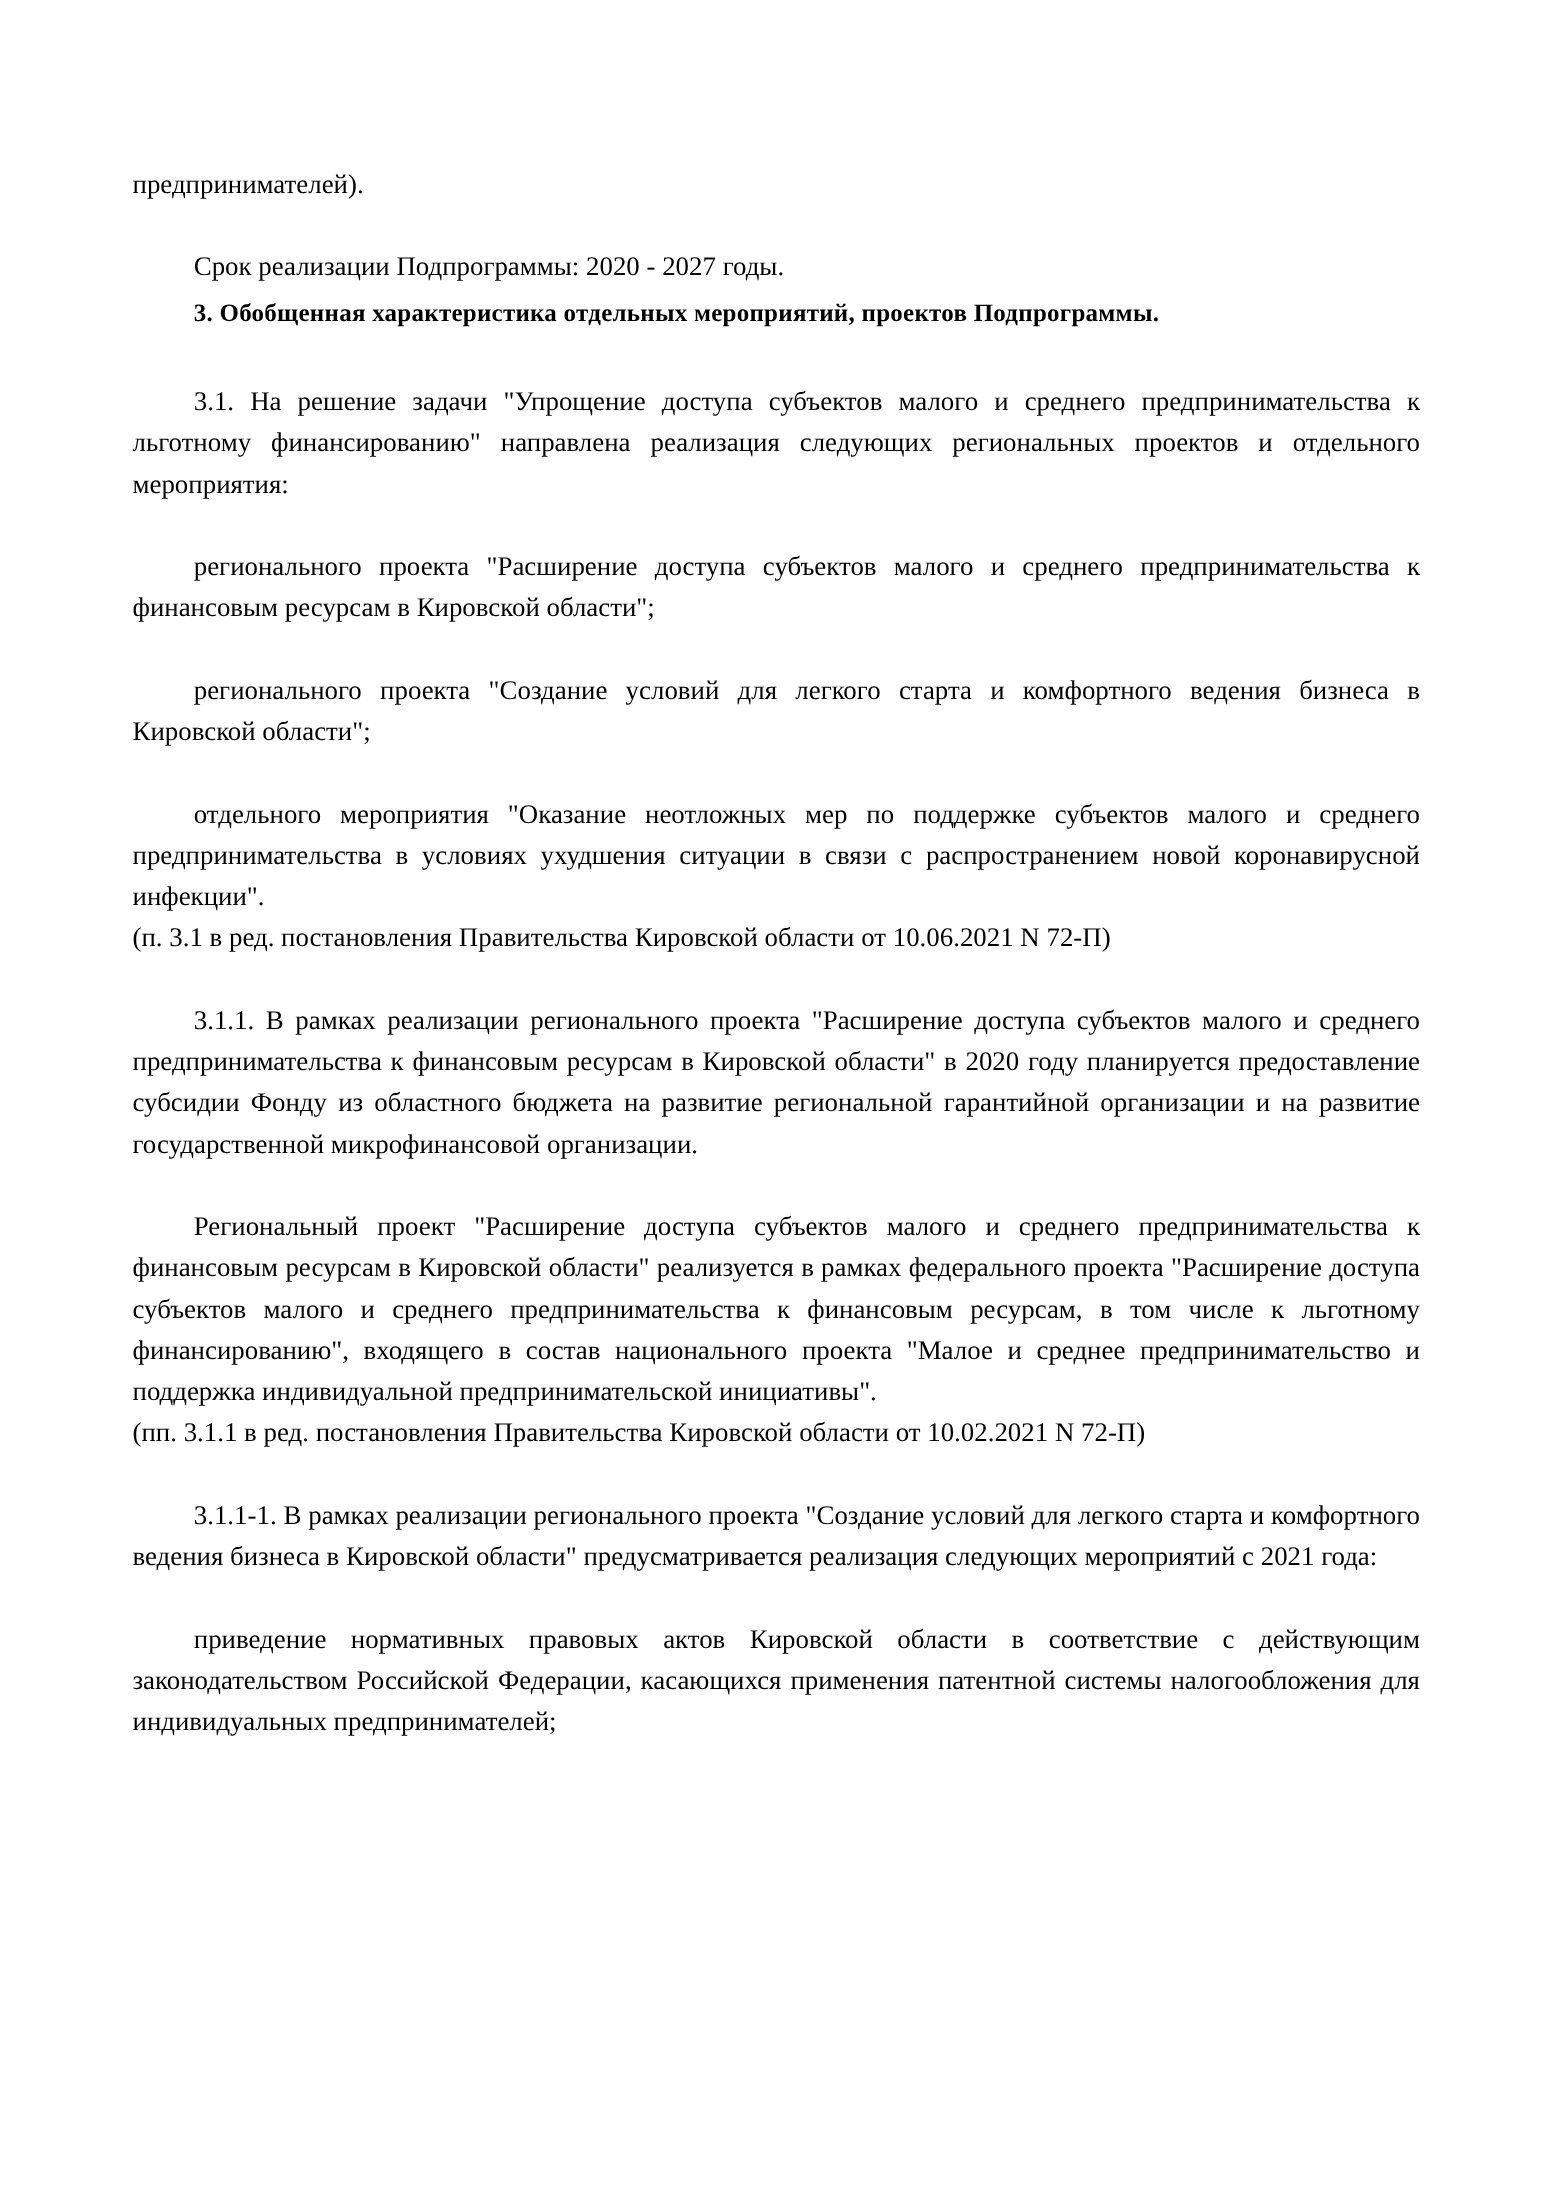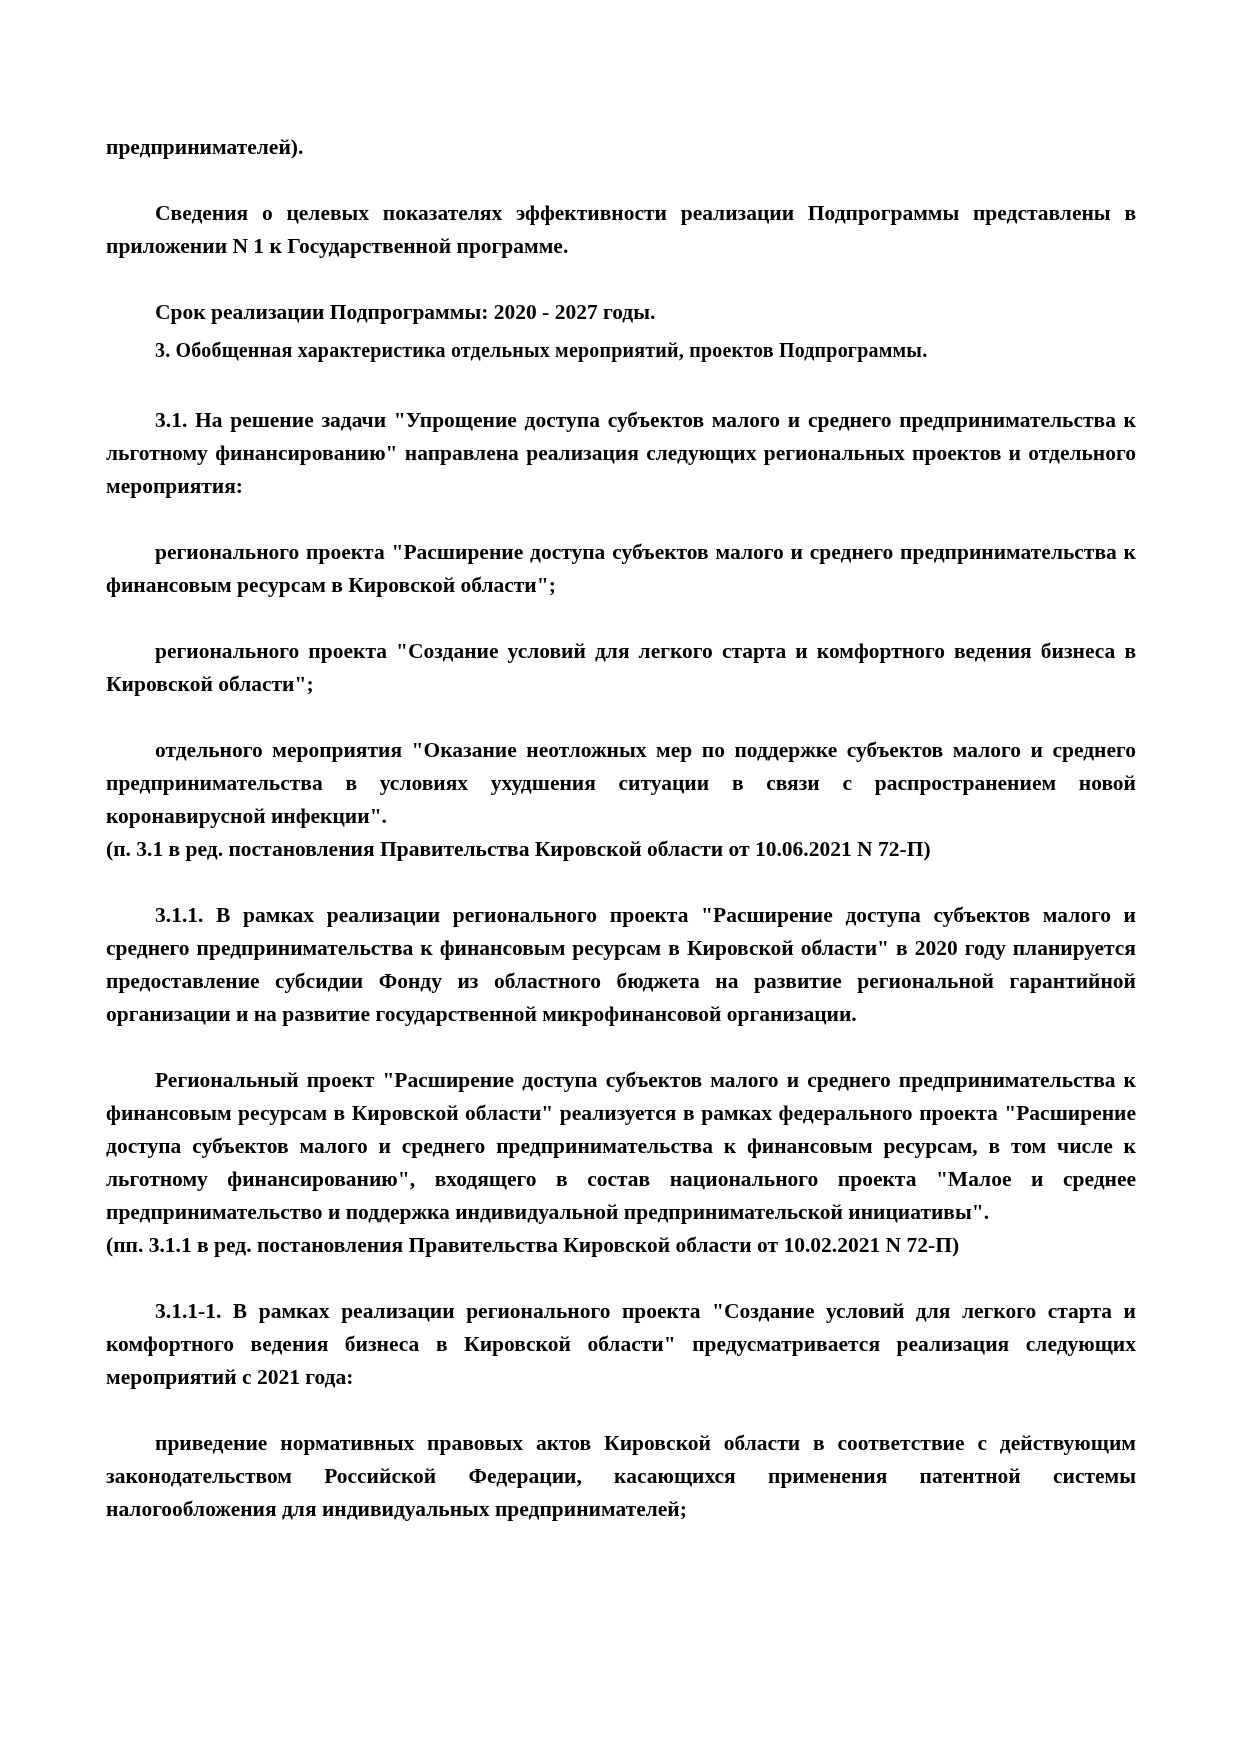--- a/index.html
+++ b/index.html
@@ -15,21 +15,20 @@
     background: #ffffff;
     color: #000000;
     padding: 131px 104px 40px 106px;
     font-family: "Liberation Serif", "DejaVu Serif", serif;
     font-size: 21.5px;
     line-height: 33px;
   }
   .page p {
     margin: 0;
     text-align: justify;
-    font-weight: bold;
   }
   .para-gap { margin-top: 33px !important; }
   .first-indent { text-indent: 49px; }
   .note { text-indent: 0; margin-top: 0 !important; }
   .section-heading {
     margin: 40px 0 0 0;
     font-weight: bold;
     font-size: 20px;
     line-height: 42px;
     text-align: justify;
@@ -37,21 +36,20 @@
     letter-spacing: 0.2px;
   }
 </style>
 </head>
 <body>
 
 <div class="page">
 
   <p>предпринимателей).</p>
 
-  <p class="para-gap first-indent">Сведения о целевых показателях эффективности реализации Подпрограммы представлены в приложении N 1 к Государственной программе.</p>
 
 
   <p class="para-gap first-indent">Срок реализации Подпрограммы: 2020 - 2027 годы.</p>
 
   <p class="section-heading">3. Обобщенная характеристика отдельных мероприятий, проектов Подпрограммы.</p>
 
 
   <p class="para-gap first-indent">3.1. На решение задачи "Упрощение доступа субъектов малого и среднего предпринимательства к льготному финансированию" направлена реализация следующих региональных проектов и отдельного мероприятия:</p>
 
   <p class="para-gap first-indent">регионального проекта "Расширение доступа субъектов малого и среднего предпринимательства к финансовым ресурсам в Кировской области";</p>

